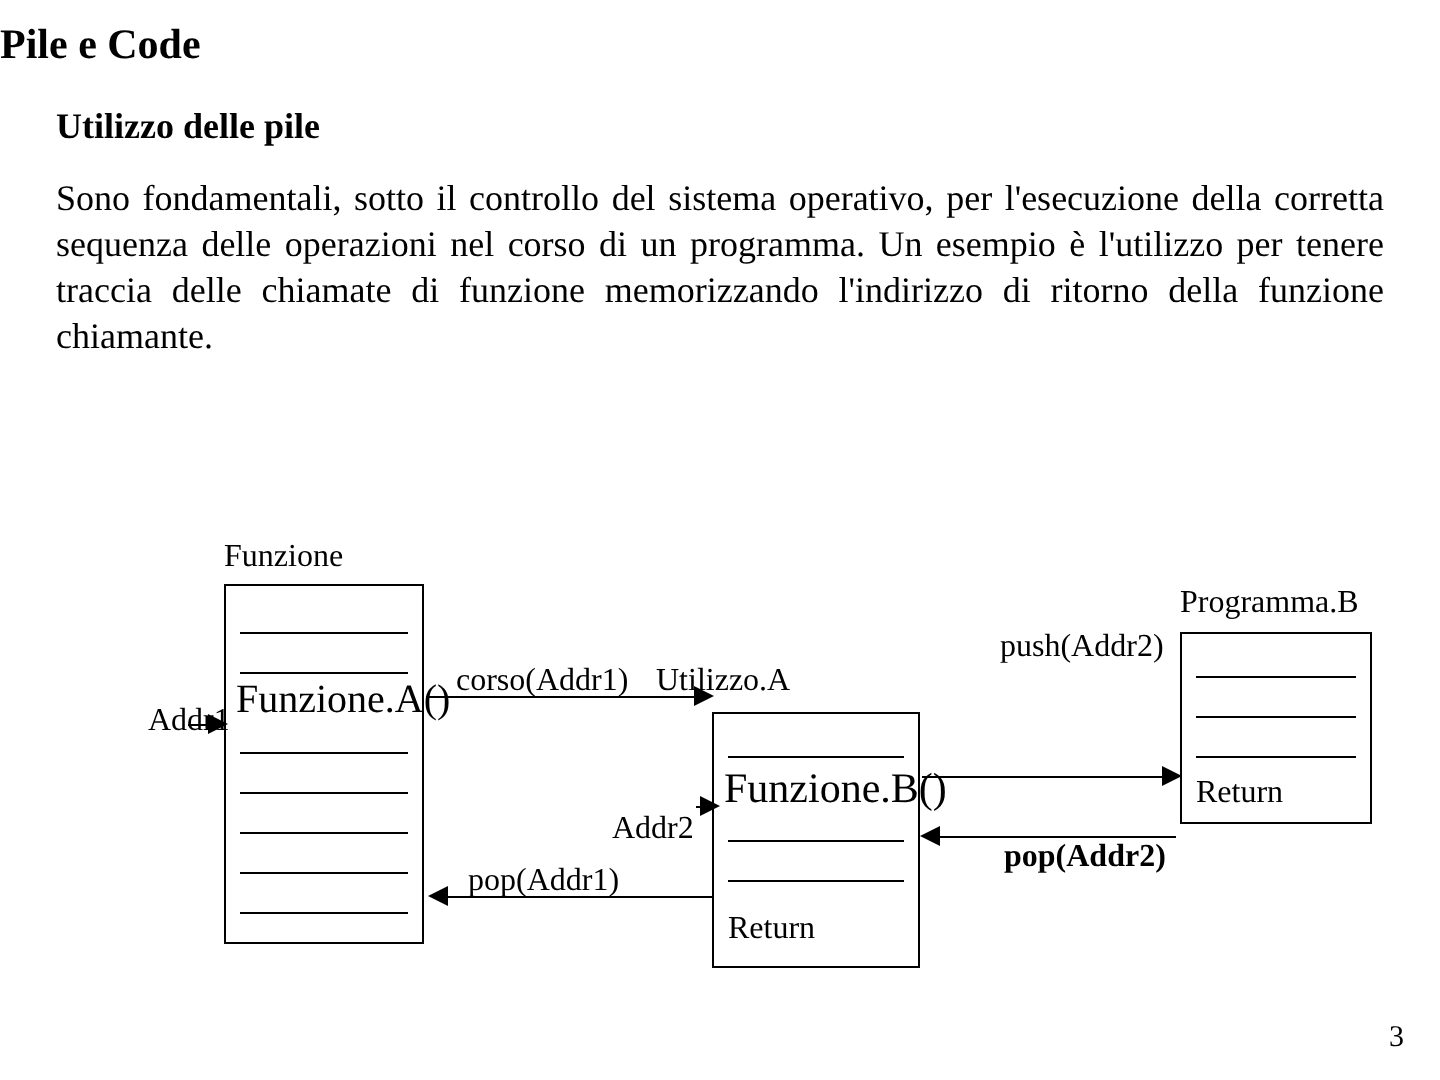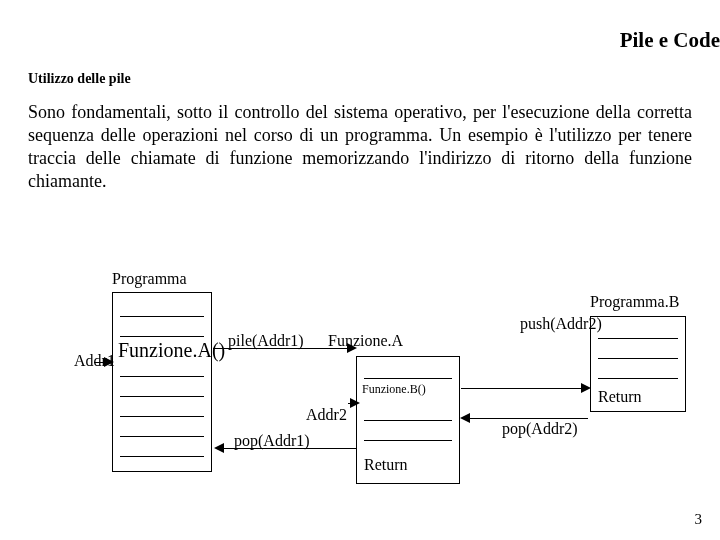--- a/index.html
+++ b/index.html
@@ -7,28 +7,28 @@
     margin: 0;
     padding: 0;
     width: 720px;
     height: 540px;
     font-family: "Times New Roman", Times, serif;
     background: #fff;
     color: #000;
     position: relative;
   }
   .title {
-    text-align: right;
+    text-align: left;
     font-weight: bold;
     font-size: 21px;
-    padding-top: 28px;
+    padding-top: 10px;
   }
   .sub {
     font-weight: bold;
-    font-size: 14px;
+    font-size: 18px;
     padding: 18px 28px 0 28px;
   }
   .body {
     font-size: 18px;
     line-height: 1.28;
     padding: 14px 28px 0 28px;
     text-align: justify;
   }
   .label {
     position: absolute;
@@ -70,65 +70,65 @@
     font-size: 15px;
   }
 </style>
 </head>
 <body>
 
 <div class="title">Pile e Code</div>
 <div class="sub">Utilizzo delle pile</div>
 <div class="body">Sono fondamentali, sotto il controllo del sistema operativo,  per l'esecuzione della corretta sequenza delle operazioni nel corso di un programma. Un esempio è l'utilizzo per tenere traccia delle chiamate di funzione memorizzando l'indirizzo di ritorno della funzione chiamante.</div>
 
-<div class="label" style="left:112px; top:270px;">Programma</div>
+<div class="label" style="left:112px; top:270px;">Funzione</div>
 <div class="box" style="left:112px; top:292px; width:100px; height:180px;"></div>
 
 <div class="uline" style="left:120px; top:316px; width:84px;"></div>
 <div class="uline" style="left:120px; top:336px; width:84px;"></div>
 <div class="label" style="left:118px; top:339px; font-size:20px;">Funzione.A()</div>
 <div class="uline" style="left:120px; top:376px; width:84px;"></div>
 <div class="uline" style="left:120px; top:396px; width:84px;"></div>
 <div class="uline" style="left:120px; top:416px; width:84px;"></div>
 <div class="uline" style="left:120px; top:436px; width:84px;"></div>
 <div class="uline" style="left:120px; top:456px; width:84px;"></div>
 
 <div class="label" style="left:50px; top:352px;margin-left:24px;">Addr1</div>
 
 <div class="hline" style="left:94px; top:362px; width:14px;"></div>
 <div class="arrowhead-r" style="left:104px; top:357px;"></div>
 
-<div class="label" style="left:228px; top:332px;">pile(Addr1)</div>
+<div class="label" style="left:228px; top:332px;">corso(Addr1)</div>
 <div class="hline" style="left:213px; top:348px; width:138px;"></div>
 <div class="arrowhead-r" style="left:347px; top:343px;"></div>
 
-<div class="label" style="left:328px; top:332px;">Funzione.A</div>
+<div class="label" style="left:328px; top:332px;">Utilizzo.A</div>
 <div class="box" style="left:356px; top:356px; width:104px; height:128px;"></div>
 <div class="uline" style="left:364px; top:378px; width:88px;"></div>
-<div class="label" style="left:362px; top:382px; font-size:12px;">Funzione.B()</div>
+<div class="label" style="left:362px; top:382px; font-size:21px;">Funzione.B()</div>
 <div class="uline" style="left:364px; top:420px; width:88px;"></div>
 <div class="uline" style="left:364px; top:440px; width:88px;"></div>
 <div class="label" style="left:364px; top:456px; font-size:16px;">Return</div>
 
 <div class="label" style="left:306px; top:406px;">Addr2</div>
 <div class="hline" style="left:348px; top:403px; width:8px;"></div>
 <div class="arrowhead-r" style="left:350px; top:398px;"></div>
 
 <div class="label" style="left:234px; top:432px;">pop(Addr1)</div>
 <div class="hline" style="left:222px; top:448px; width:134px;"></div>
 <div class="arrowhead-l" style="left:214px; top:443px;"></div>
 
-<div class="label" style="left:500px; top:315px;margin-left:20px;">push(Addr2)</div>
+<div class="label" style="left:500px; top:315px;">push(Addr2)</div>
 <div class="hline" style="left:461px; top:388px; width:124px;"></div>
 <div class="arrowhead-r" style="left:581px; top:383px;"></div>
 
 <div class="label" style="left:590px; top:293px;">Programma.B</div>
 <div class="box" style="left:590px; top:316px; width:96px; height:96px;"></div>
 <div class="uline" style="left:598px; top:338px; width:80px;"></div>
 <div class="uline" style="left:598px; top:358px; width:80px;"></div>
 <div class="uline" style="left:598px; top:378px; width:80px;"></div>
 <div class="label" style="left:598px; top:388px; font-size:16px;">Return</div>
 
-<div class="label" style="left:502px; top:420px;">pop(Addr2)</div>
+<div class="label" style="left:502px; top:420px;font-weight:bold;">pop(Addr2)</div>
 <div class="hline" style="left:468px; top:418px; width:120px;"></div>
 <div class="arrowhead-l" style="left:460px; top:413px;"></div>
 
 <div class="page-num">3</div>
 
 </body></html>

